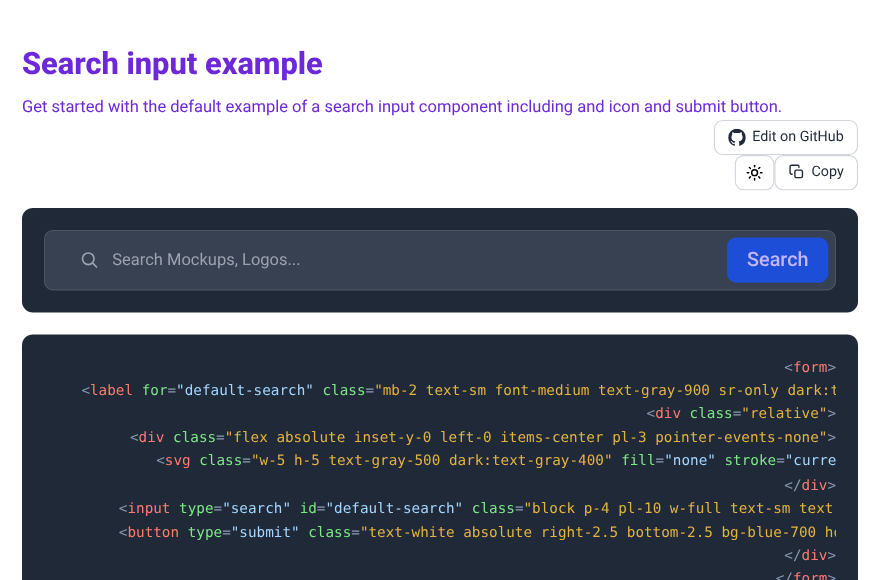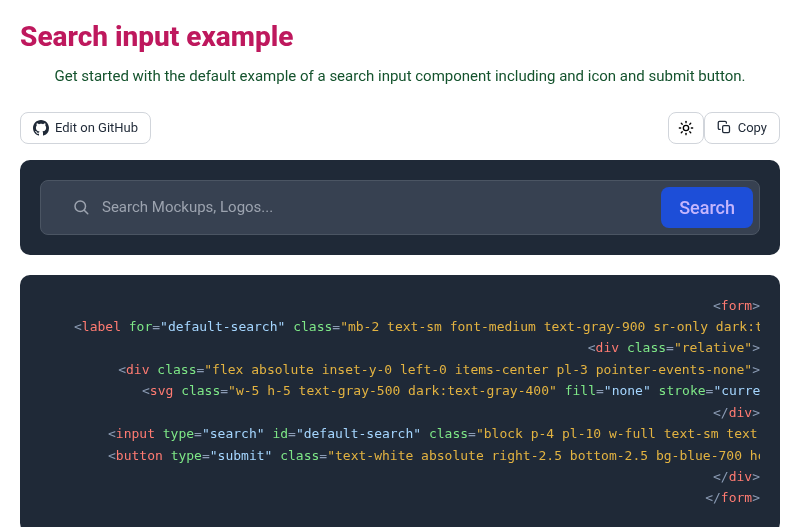--- a/index.html
+++ b/index.html
@@ -1,19 +1,19 @@
 <!DOCTYPE html>
 <html><head>
 <meta charset="utf-8">
 <style>
 * { margin: 0; padding: 0; box-sizing: border-box; }
 body { font-family: -apple-system, BlinkMacSystemFont, "Segoe UI", Roboto, Helvetica, Arial, sans-serif; background: #fff; padding: 20px; width: 800px; }
-.title { font-size: 28px; font-weight: 800; color: #be185d; margin-bottom: 12px; }
-.subtitle { font-size: 15px; color: #14532d; margin-bottom: 24px; line-height: 1.5; text-align: center; }
-.toolbar { display: flex; justify-content: space-between; align-items: flex-end; margin-bottom: 16px; }
+.title { font-size: 28px; font-weight: 800; color: #6d28d9; margin-bottom: 12px; margin-top: 21px; }
+.subtitle { font-size: 15px; color: #6d28d9; line-height: 1.5; }
+.toolbar { display: flex; justify-content: space-between; align-items: flex-end; margin-bottom: 16px; flex-direction: column; }
 .btn { display: inline-flex; align-items: center; gap: 6px; border: 1px solid #d1d5db; background: #fff; border-radius: 8px; padding: 7px 12px; font-size: 13px; color: #1f2937; cursor: pointer; font-family: inherit; }
 .toolbar-right { display: flex; gap: 0; }
 .icon-btn { display: inline-flex; align-items: center; justify-content: center; border: 1px solid #d1d5db; background: #fff; border-radius: 8px; padding: 7px 9px; cursor: pointer; }
 .demo-card { background: #1f2937; border-radius: 10px; padding: 20px; margin-bottom: 20px; }
 .search-wrap { position: relative; background: #374151; border: 1px solid #4b5563; border-radius: 8px; display: flex; align-items: center; padding: 6px 6px 6px 31px; }
 .search-icon { color: #9ca3af; flex-shrink: 0; }
 .search-input { flex: 1; background: transparent; border: none; outline: none; color: #e5e7eb; font-size: 15px; padding: 10px 12px; font-family: inherit; }
 .search-input::placeholder { color: #9ca3af; }
 .search-btn { background: #1d4ed8; color: #c4b5fd; border: none; border-radius: 8px; padding: 10px 18px; font-size: 18px; font-weight: 500; cursor: pointer; font-family: inherit; }
 .code-card { background: #1f2937; border-radius: 10px; padding: 20px 20px 24px; overflow: hidden; }

